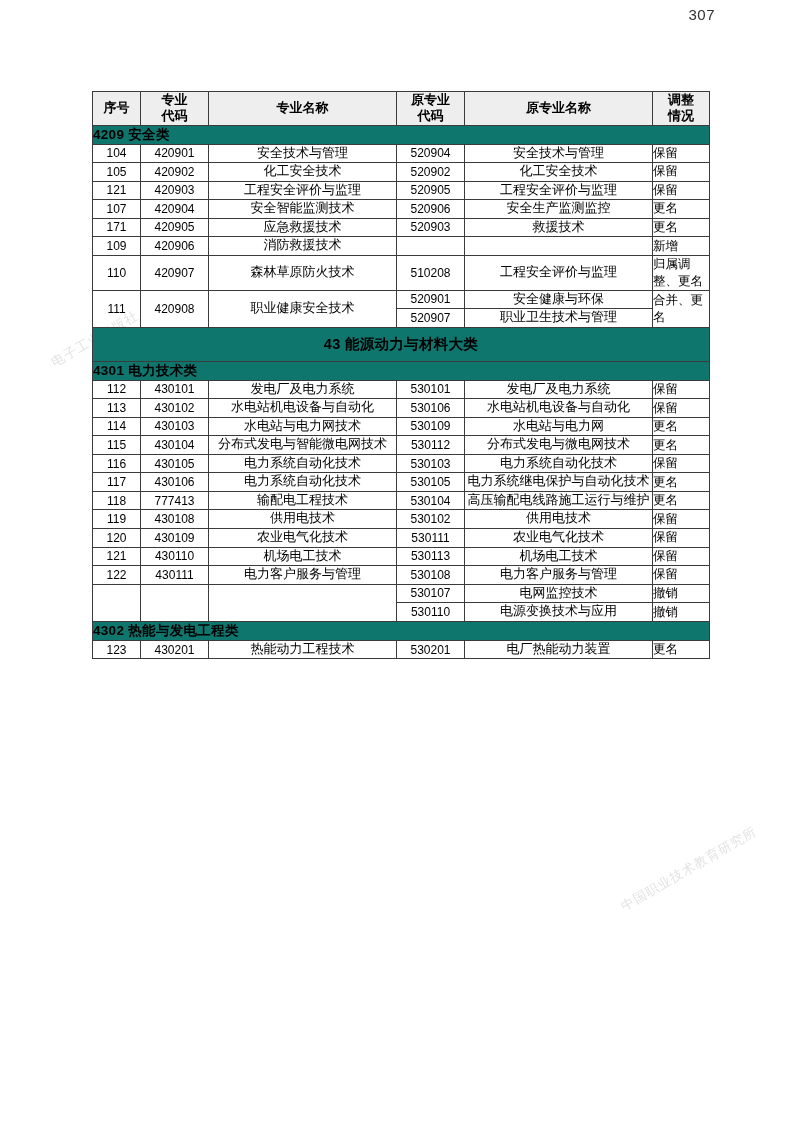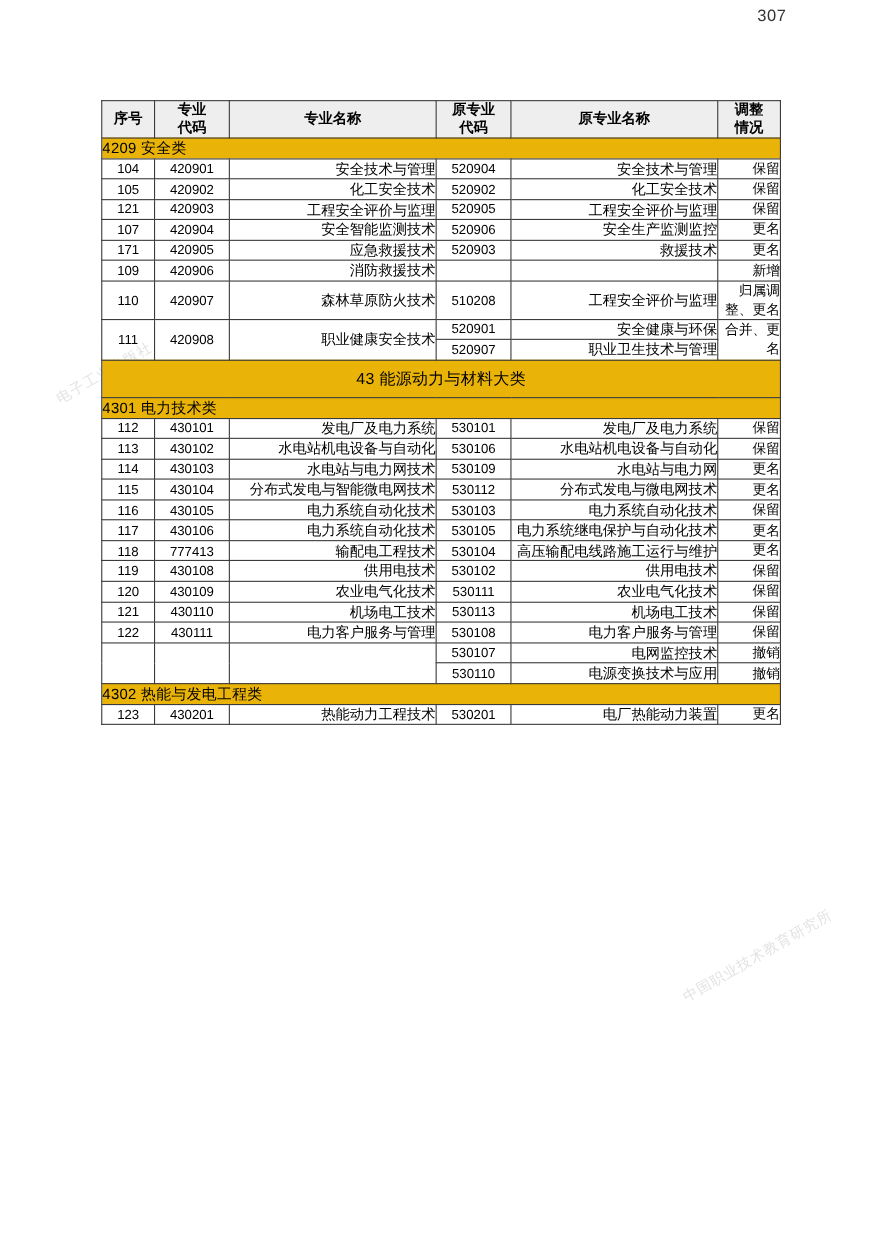--- a/index.html
+++ b/index.html
@@ -50,44 +50,45 @@
 
   thead td {
     background: #eeeeee;
     text-align: center;
     font-weight: bold;
     font-size: 13px;
     line-height: 1.25;
     padding: 5px 2px;
   }
   .cat-row td {
-    background: #eab308;
-    font-weight: normal;
+    background: #0f766e;
+    font-weight: bold;
     font-size: 13.5px;
     padding: 6px 8px;
     letter-spacing: 0.3px;
   }
   .cat-row.big td {
     font-size: 14.5px;
     padding: 7px 8px;
     text-align: center;
   }
   td.seq, td.code, td.ocode {
     text-align: center;
     font-size: 12px;
     padding: 5px 2px;
   }
   td.name, td.oname {
-    text-align: right;
+    text-align: center;
     font-size: 13px;
     padding: 5px 6px;
     line-height: 1.35;
+    font-family: Liberation Mono, monospace;
   }
   td.adj {
-    text-align: right;
+    text-align: left;
     font-size: 12.5px;
     padding: 5px 3px;
     line-height: 1.35;
   }
   td.empty { background: #ffffff; }
 
   
   .wm {
     position: absolute;
     color: rgba(120,120,120,0.22);

